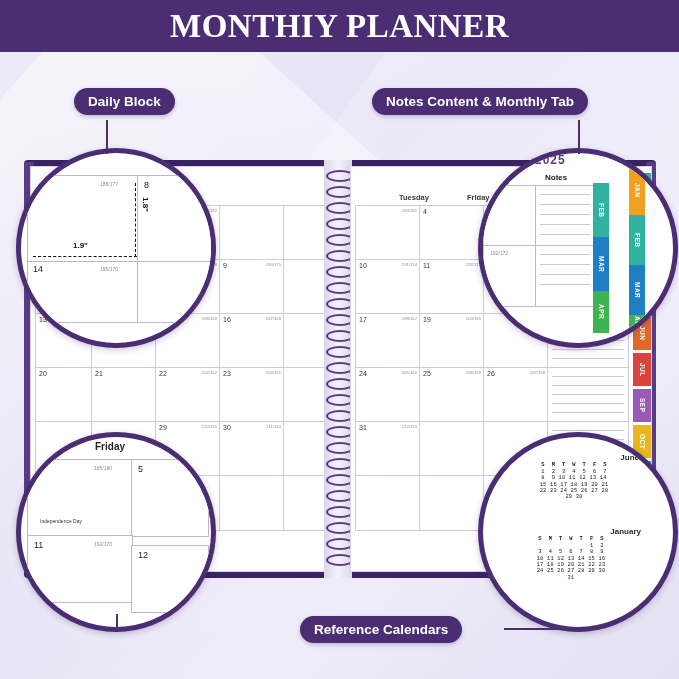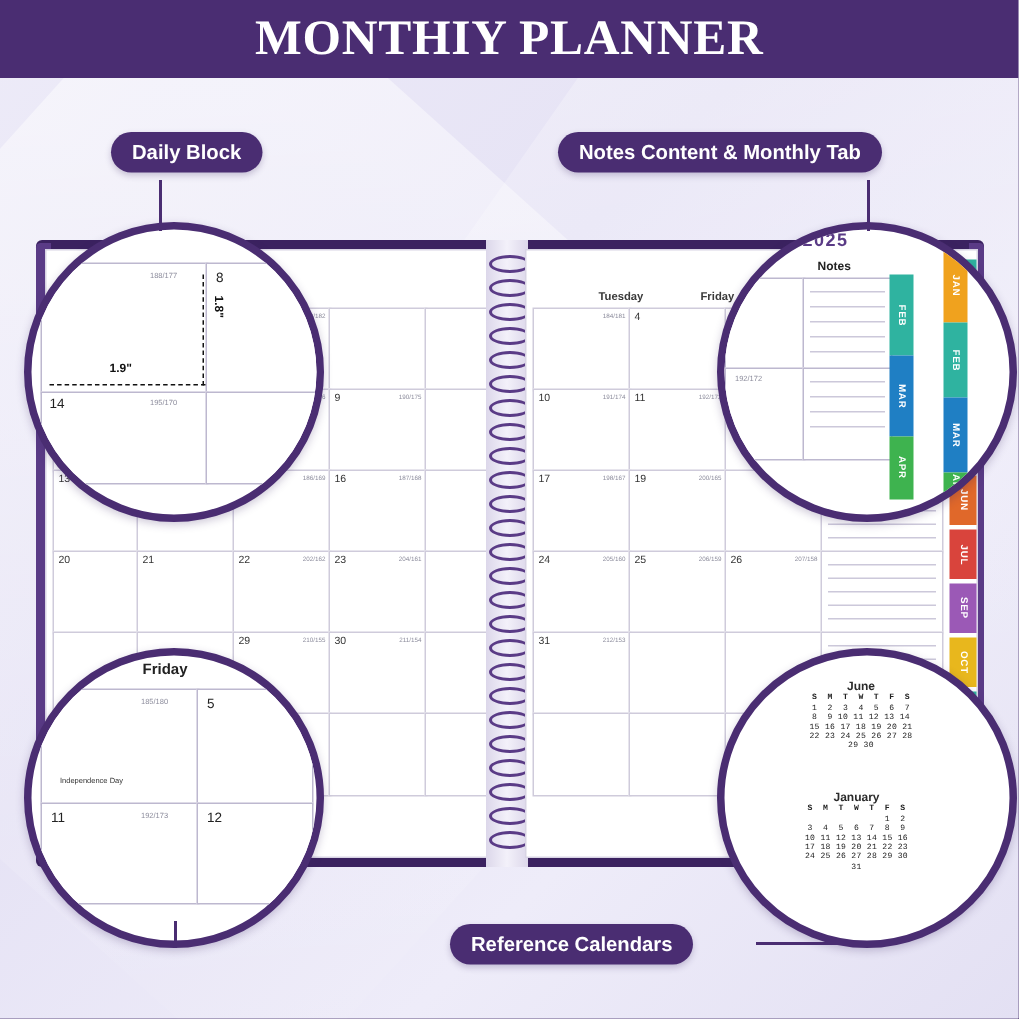--- a/index.html
+++ b/index.html
@@ -116,21 +116,21 @@
   .bcell{position:absolute;border:1px solid #bdb8cf;background:#fff;}
   .bnum{position:absolute;font-size:9px;color:#222;}
   .balt{position:absolute;font-size:5px;color:#8b8b9b;}
   .bhol{position:absolute;font-size:5px;color:#333;}
   .dashv{position:absolute;border-left:1.6px dashed #111;}
   .dashh{position:absolute;border-top:1.6px dashed #111;}
   .dimtxt{position:absolute;font-size:8px;font-weight:bold;color:#111;}
   .dimtxt.vert{writing-mode:vertical-rl;text-orientation:mixed;}
 
   .mini-cal{position:absolute;font-size:5.4px;color:#222;line-height:6.4px;text-align:center;}
-  .mini-title{font-size:8px;font-weight:bold;color:#2b2b2b;text-align:center;margin-bottom:1px;}
+  .mini-title{font-size:8px;font-weight:bold;color:#2b2b2b;text-align:right;margin-bottom:1px;}
   .mini-row{white-space:pre;font-family:"Liberation Mono", monospace;letter-spacing:.2px;}
   .mini-head{white-space:pre;font-family:"Liberation Mono", monospace;font-weight:bold;letter-spacing:.2px;}
 
   .nb-line{position:absolute;border-bottom:1px solid #ccc8da;}
 </style>
 </head>
 <body>
 
 <div class="stage">
 
@@ -434,21 +434,21 @@
         <span class="balt" style="left:66px;top:5px;">185/180</span>
         <span class="bhol" style="left:12px;top:58px;">Independence Day</span>
       </div>
       <div class="bcell" style="left:110px;top:22px;width:76px;height:76px;">
         <span class="bnum" style="left:6px;top:4px;">5</span>
       </div>
       <div class="bcell" style="left:6px;top:98px;width:104px;height:66px;">
         <span class="bnum" style="left:6px;top:4px;">11</span>
         <span class="balt" style="left:66px;top:5px;">192/173</span>
       </div>
-      <div class="bcell" style="left:110px;top:98px;width:76px;height:66px;">
+      <div class="bcell" style="left:110px;top:108px;width:76px;height:66px;">
         <span class="bnum" style="left:6px;top:4px;">12</span>
       </div>
       <span class="bnum" style="left:2px;top:24px;font-size:7px;">21</span>
     </div>
   </div>
   <div class="leader" style="left:116px;top:614px;width:2px;height:18px;"></div>
 
   <div class="bubble" style="left:478px;top:432px;width:190px;height:190px;">
     <div class="bubble-inner" style="width:180px;height:180px;">
       <div class="mini-cal" style="left:26px;top:18px;width:130px;">

